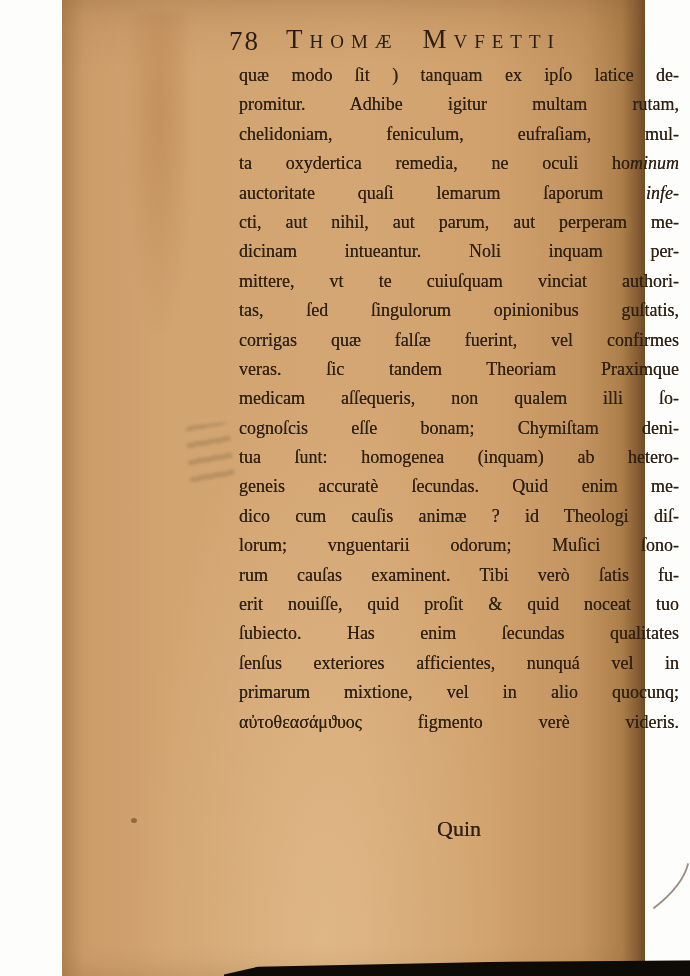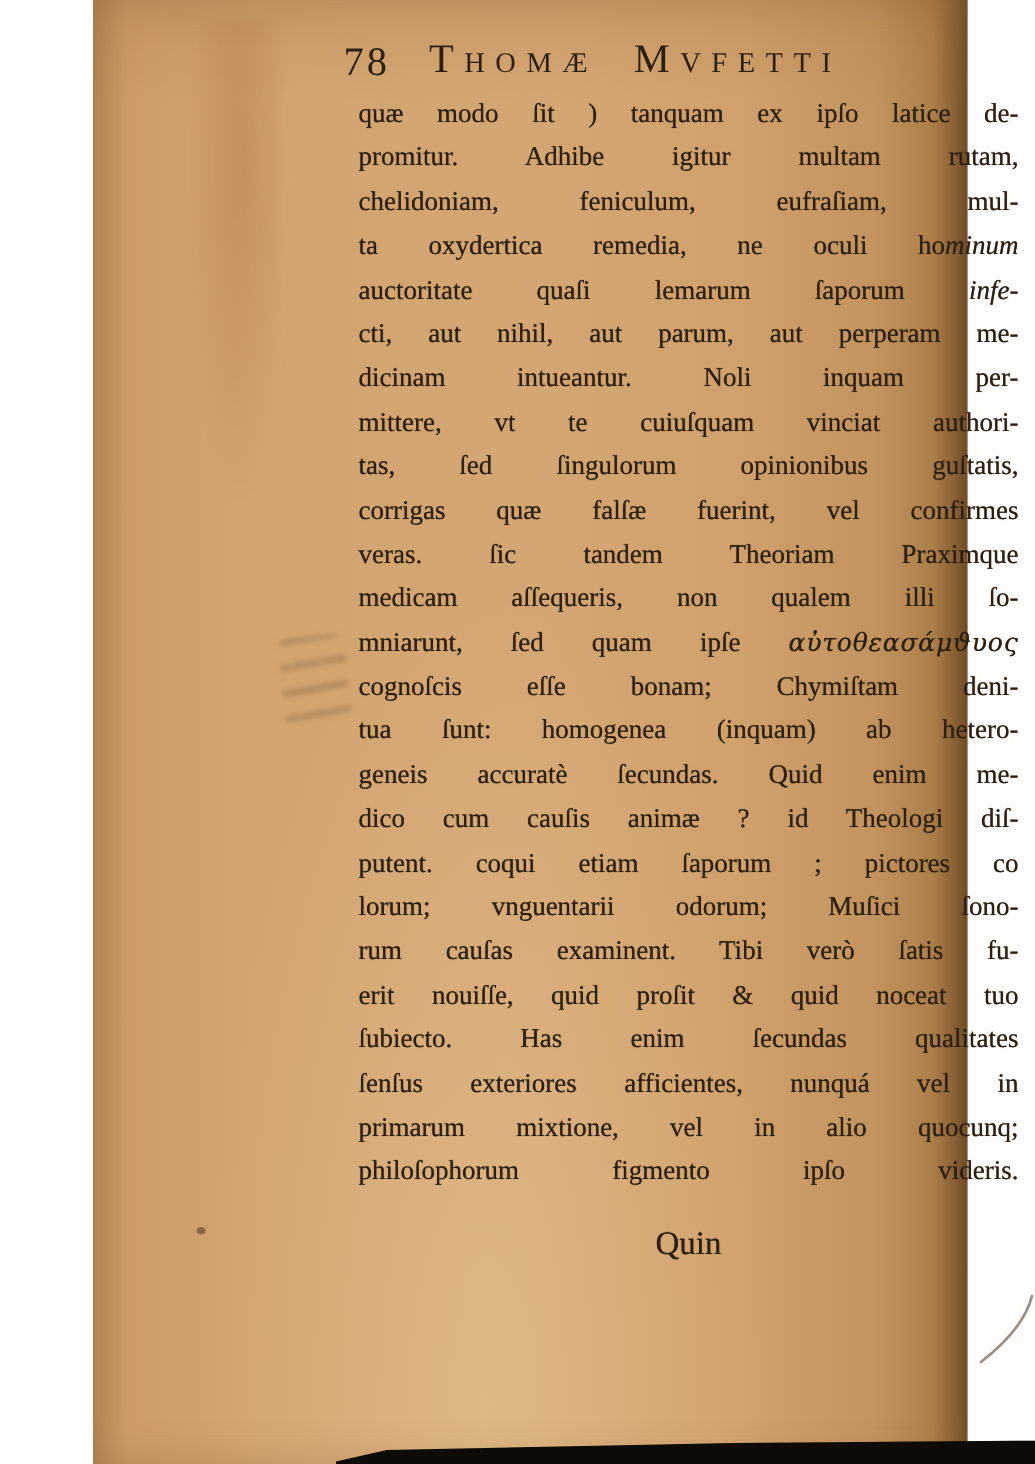--- a/index.html
+++ b/index.html
@@ -115,33 +115,31 @@
         <div class="text-line"><span>chelidoniam, feniculum, eufraſiam, mul-</span></div>
         <div class="text-line"><span>ta oxydertica remedia, ne oculi ho</span><span class="italic">minum</span></div>
         <div class="text-line"><span>auctoritate quaſi lemarum ſaporum </span><span class="italic">infe-</span></div>
         <div class="text-line"><span>cti, aut nihil, aut parum, aut perperam me-</span></div>
         <div class="text-line"><span>dicinam intueantur.  Noli inquam per-</span></div>
         <div class="text-line"><span>mittere, vt te cuiuſquam vinciat authori-</span></div>
         <div class="text-line"><span>tas, ſed ſingulorum opinionibus guſtatis,</span></div>
         <div class="text-line"><span>corrigas quæ falſæ fuerint, vel confirmes</span></div>
         <div class="text-line"><span>veras. ſic tandem Theoriam Praximque</span></div>
         <div class="text-line"><span>medicam aſſequeris, non qualem illi ſo-</span></div>
-        <div class="text-line"><span>mniarunt, ſed quam ipſe </span><span class="greek">αὐτοθεασάμϑυος</span></div>
         <div class="text-line"><span>cognoſcis eſſe bonam;  Chymiſtam deni-</span></div>
         <div class="text-line"><span>tua ſunt: homogenea (inquam) ab hetero-</span></div>
         <div class="text-line"><span>geneis accuratè ſecundas. Quid enim me-</span></div>
         <div class="text-line"><span>dico cum cauſis animæ ? id Theologi diſ-</span></div>
-        <div class="text-line"><span>putent. coqui etiam ſaporum ; pictores co</span></div>
         <div class="text-line"><span>lorum; vnguentarii odorum; Muſici ſono-</span></div>
         <div class="text-line"><span>rum cauſas examinent.  Tibi verò ſatis fu-</span></div>
         <div class="text-line"><span>erit nouiſſe, quid proſit &amp; quid noceat tuo</span></div>
         <div class="text-line"><span>ſubiecto.  Has enim ſecundas qualitates</span></div>
         <div class="text-line"><span>ſenſus exteriores afficientes, nunquá vel in</span></div>
         <div class="text-line"><span>primarum mixtione, vel in alio quocunq;</span></div>
-        <div class="text-line"><span>philoſophorum figmento ipſo videris.</span></div>
+        <div class="text-line"><span>αὐτοθεασάμϑυος figmento verè videris.</span></div>
       </div>
 
     <div class="catchword">Quin</div>
 
     <svg class="flourish" width="42" height="50" viewBox="0 0 42 50">
       <path d="M38,2 C34,18 22,32 4,46" fill="none" stroke="rgba(75,50,28,.55)" stroke-width="1.8" stroke-linecap="round"></path>
     </svg>
 
     <div class="bottom-wedge"></div>
   </div>

